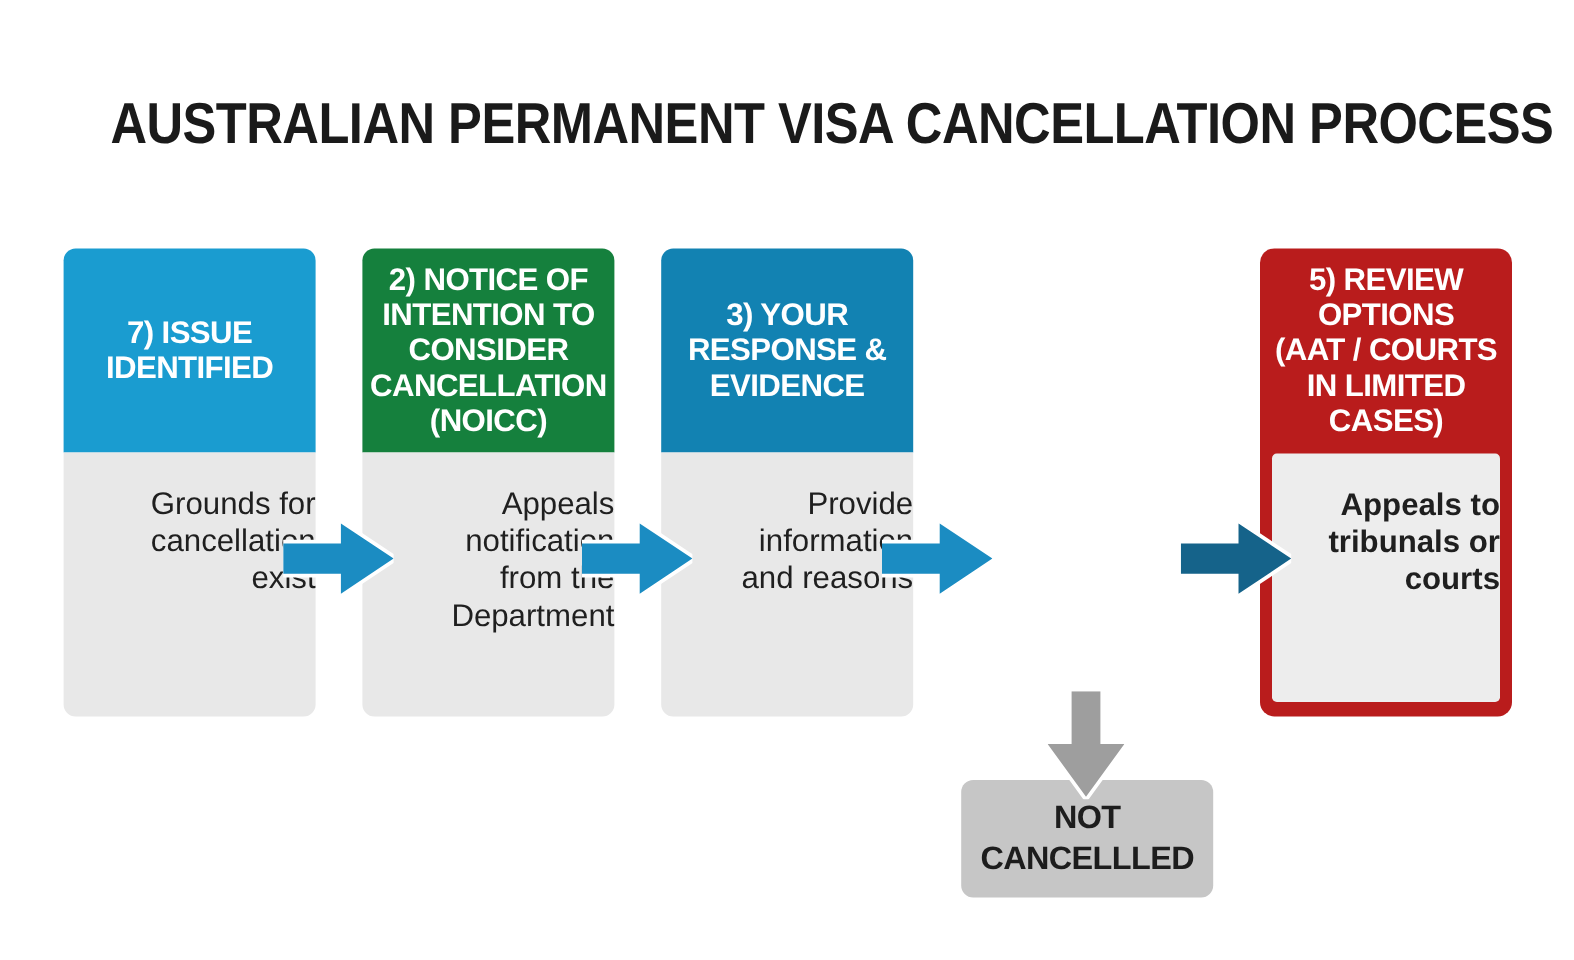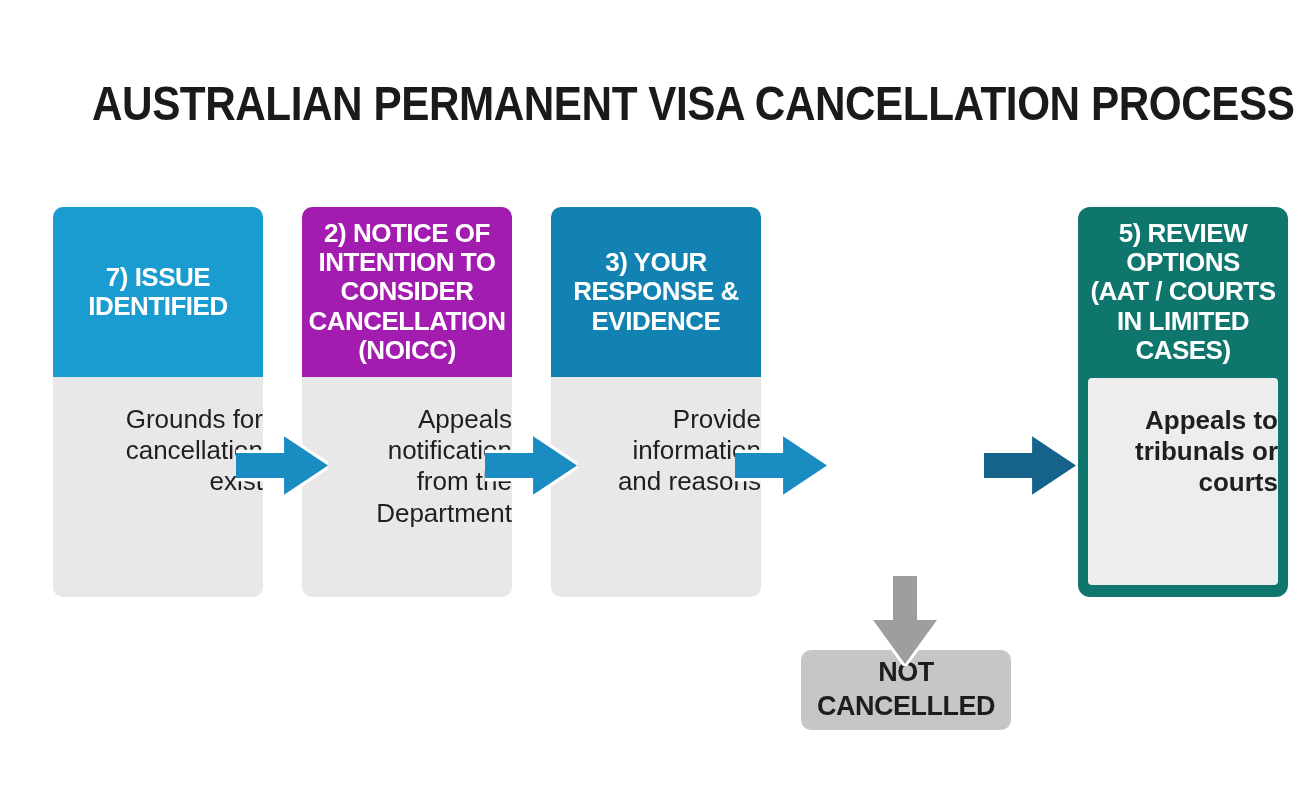--- a/index.html
+++ b/index.html
@@ -32,21 +32,21 @@
   
   .card.framed{border-radius:12px;}
   .card.framed .card-header{background:transparent;}
   .card.framed .card-body{
     position:absolute;left:10px;right:10px;top:171px;bottom:12px;
     height:auto;border-radius:4px;background:#ededed;font-weight:bold;
   }
   .h-arrow{position:absolute;top:432px;z-index:5;}
   .v-arrow{position:absolute;left:873px;top:576px;z-index:5;}
   .outcome-box{
-    position:absolute;left:801px;top:650px;width:210px;height:80px;
+    position:absolute;left:801px;top:650px;width:210px;height:98px;
     background:#c6c6c6;border-radius:10px;z-index:3;
     display:flex;align-items:center;justify-content:center;
     text-align:center;color:#1d1d1d;font-weight:700;font-size:27px;
     line-height:1.25;letter-spacing:-0.5px;white-space:pre-line;
   }
 </style>
 </head>
 <body>
 
 <div id="canvas">
@@ -55,42 +55,42 @@
 
   <div class="card" style="left:53px">
     <div class="card-header" style="background: rgb(26, 156, 208);">7) ISSUE
 IDENTIFIED</div>
     <div class="card-body">Grounds for
 cancellation
 exist</div>
   </div>
 
   <div class="card" style="left:302px">
-    <div class="card-header" style="background: #a21caf;">2) NOTICE OF
+    <div class="card-header" style="background: #15803d;">2) NOTICE OF
 INTENTION TO
 CONSIDER
 CANCELLATION
 (NOICC)</div>
     <div class="card-body">Appeals
 notification
 from the
 Department</div>
   </div>
 
   <div class="card" style="left:551px">
     <div class="card-header" style="background: rgb(18, 130, 178);">3) YOUR
 RESPONSE &amp;
 EVIDENCE</div>
     <div class="card-body">Provide
 information
 and reasons</div>
   </div>
 
 
-  <div class="card framed" style="left: 1050px; background: #0f766e; margin-left: 28px;">
+  <div class="card framed" style="left: 1050px; background: #b91c1c;">
     <div class="card-header">5) REVIEW
 OPTIONS
 (AAT / COURTS
 IN LIMITED
 CASES)</div>
     <div class="card-body">Appeals to
 tribunals or
 courts</div>
   </div>
 

